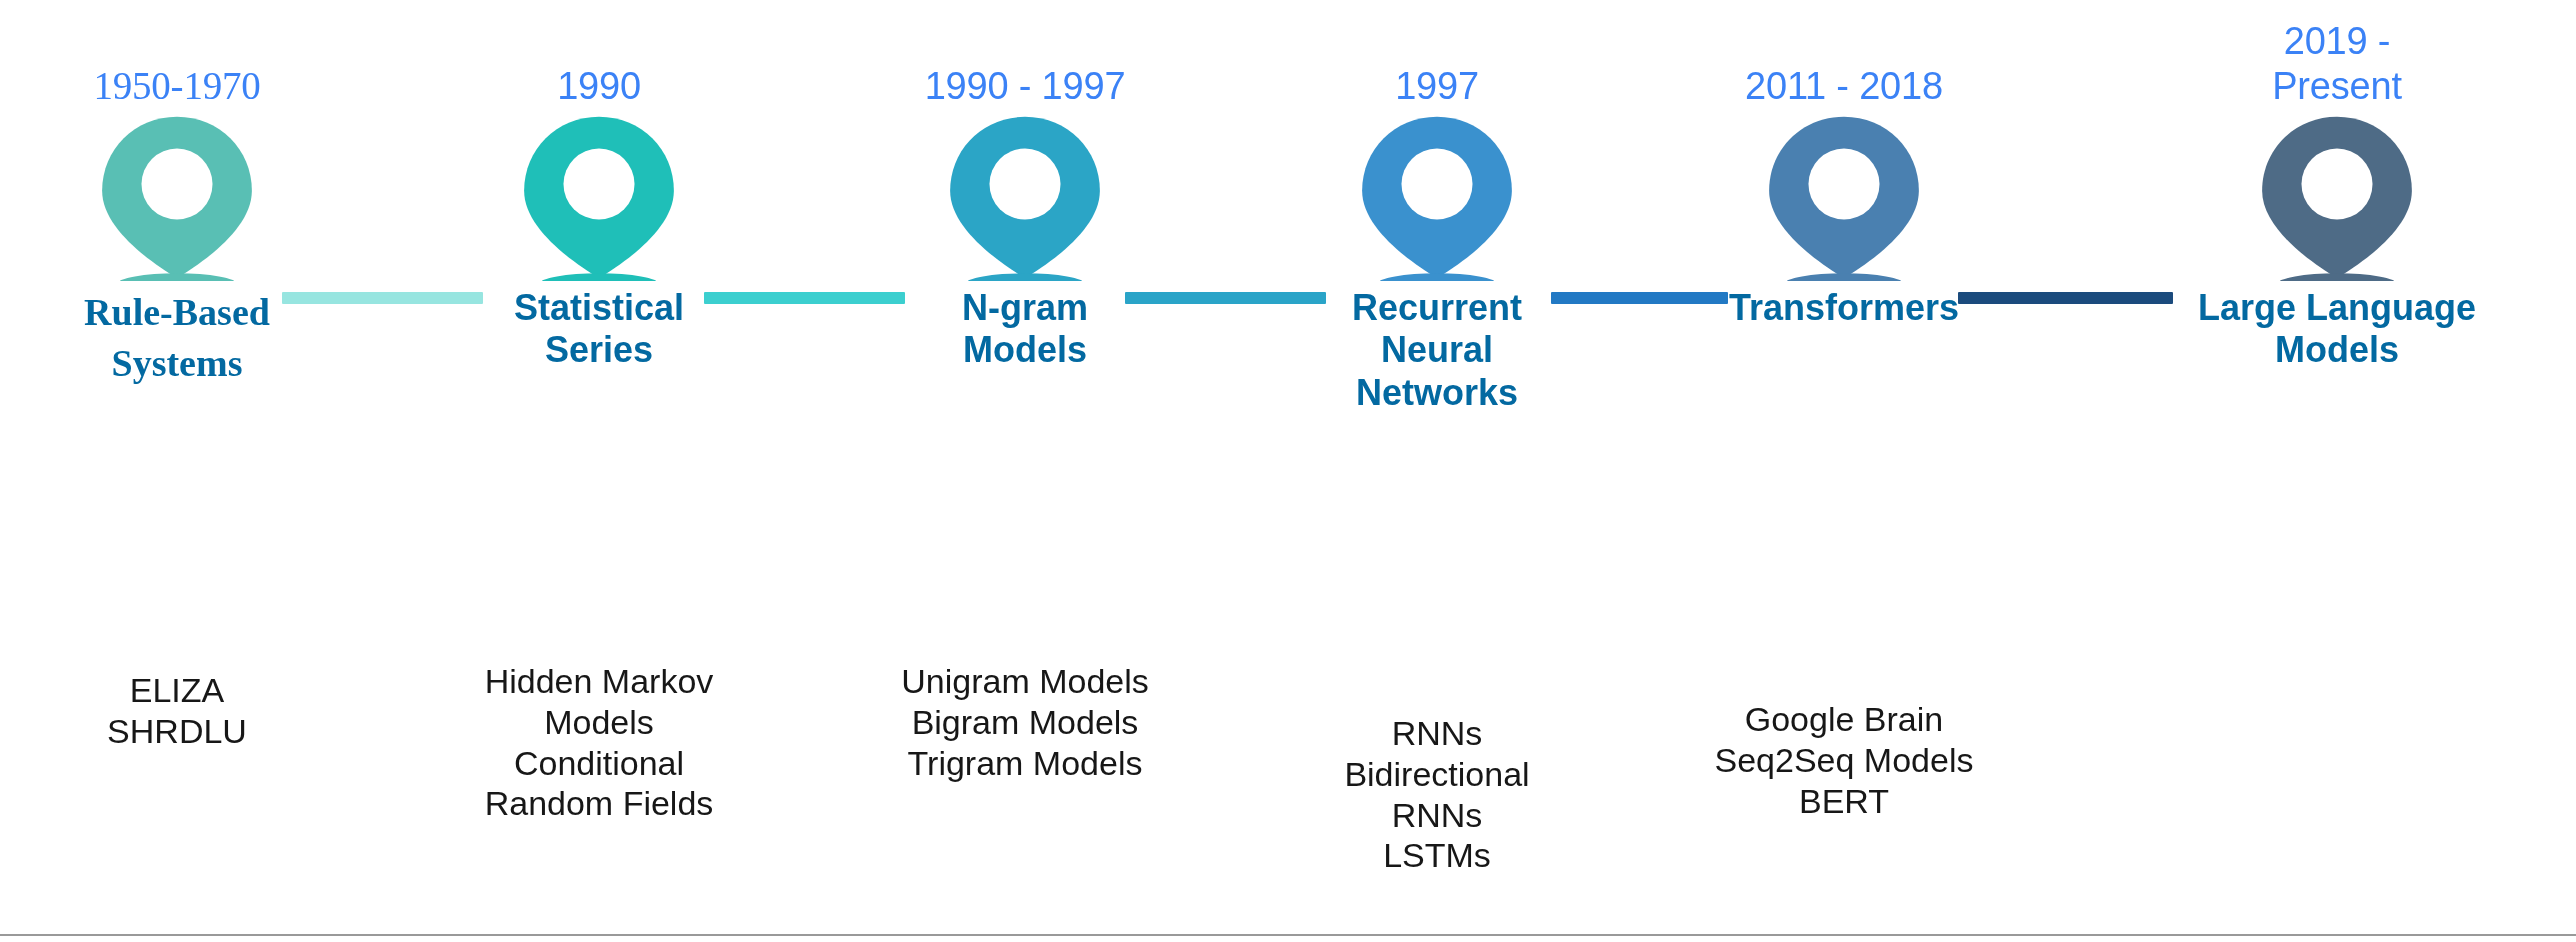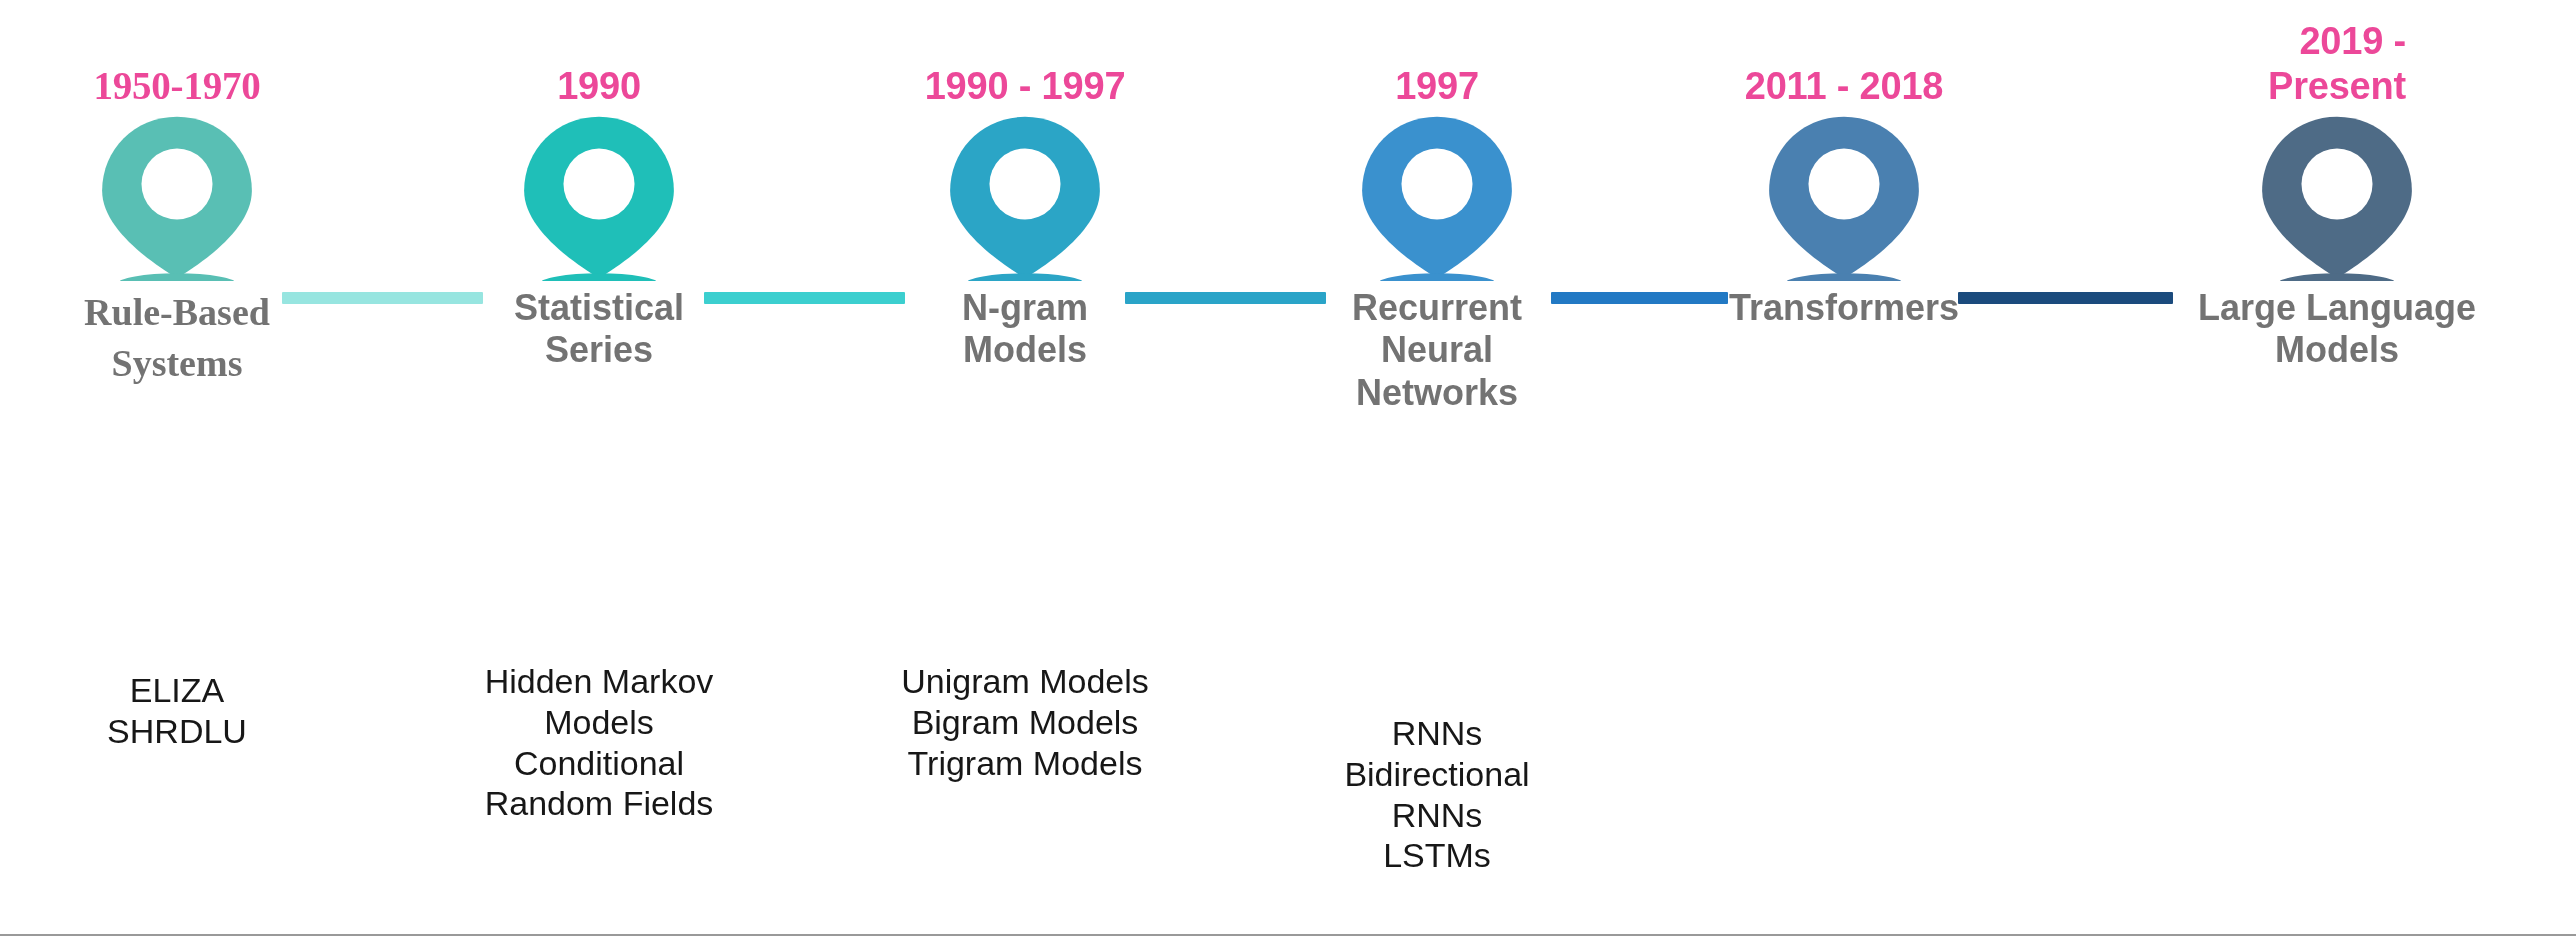--- a/index.html
+++ b/index.html
@@ -43,26 +43,25 @@
     left: 0;
     width: 412px;
     top: 7.7px;
     height: 101px;
     display: flex;
     align-items: flex-end;
     justify-content: center;
   }
   .date-label {
     font-size: 38px;
-    font-weight: bold;
+    font-weight: normal;
     line-height: 1.18;
-    color: #ec4899;
+    color: #3b82f6;
     letter-spacing: -0.2px;
     white-space: pre-line;
-    text-align: right;
   }
   .serif-face .date-label {
     font-family: "Liberation Serif", serif;
     font-size: 39px;
   }
 
   
   .pin-wrap {
     position: absolute;
     left: 0;
@@ -79,21 +78,21 @@
     position: absolute;
     left: 0;
     width: 412px;
     top: 287px;
     height: 144px;
   }
   .title-label {
     font-size: 36px;
     font-weight: bold;
     line-height: 1.18;
-    color: #737373;
+    color: #0369a1;
     white-space: pre-line;
     display: inline-block;
   }
   .serif-face .title-label {
     font-family: "Liberation Serif", serif;
     font-size: 38px;
     line-height: 1.35;
   }
 
   .items-slot {
@@ -203,20 +202,23 @@
         <div class="date-label">2011 - 2018</div>
       </div>
       <div class="pin-wrap">
         <svg class="pin-svg" width="192" height="168" viewBox="0 0 200 175" xmlns="http://www.w3.org/2000/svg">
           <path d="M100 4 C56 4 22 38 22 81 C22 120 72 155 100 172 C128 155 178 120 178 81 C178 38 144 4 100 4 Z" fill="#4a80b0"></path>
           <circle cx="100" cy="74" r="37" fill="#ffffff"></circle>
           <ellipse cx="100" cy="178" rx="62" ry="11" fill="#4a80b0"></ellipse>
         </svg>
       </div>
       <div class="title-slot"><div class="title-label">Transformers</div></div>
+      <div class="items-slot" style="top: 699px;"><div class="items-label">Google Brain
+Seq2Seq Models
+BERT</div></div>
     </div>
     <div class="column" style="left: 2131px;">
       <div class="date-slot">
         <div class="date-label">2019 -
 Present</div>
       </div>
       <div class="pin-wrap">
         <svg class="pin-svg" width="192" height="168" viewBox="0 0 200 175" xmlns="http://www.w3.org/2000/svg">
           <path d="M100 4 C56 4 22 38 22 81 C22 120 72 155 100 172 C128 155 178 120 178 81 C178 38 144 4 100 4 Z" fill="#4e6b86"></path>
           <circle cx="100" cy="74" r="37" fill="#ffffff"></circle>

